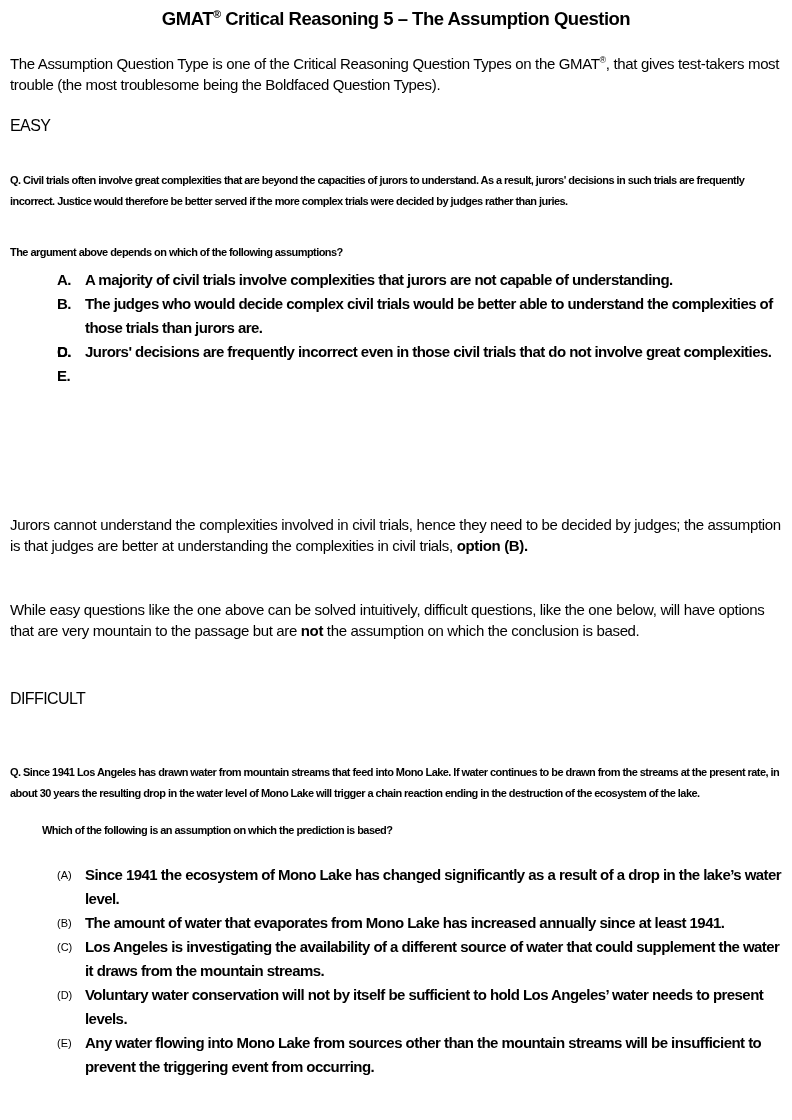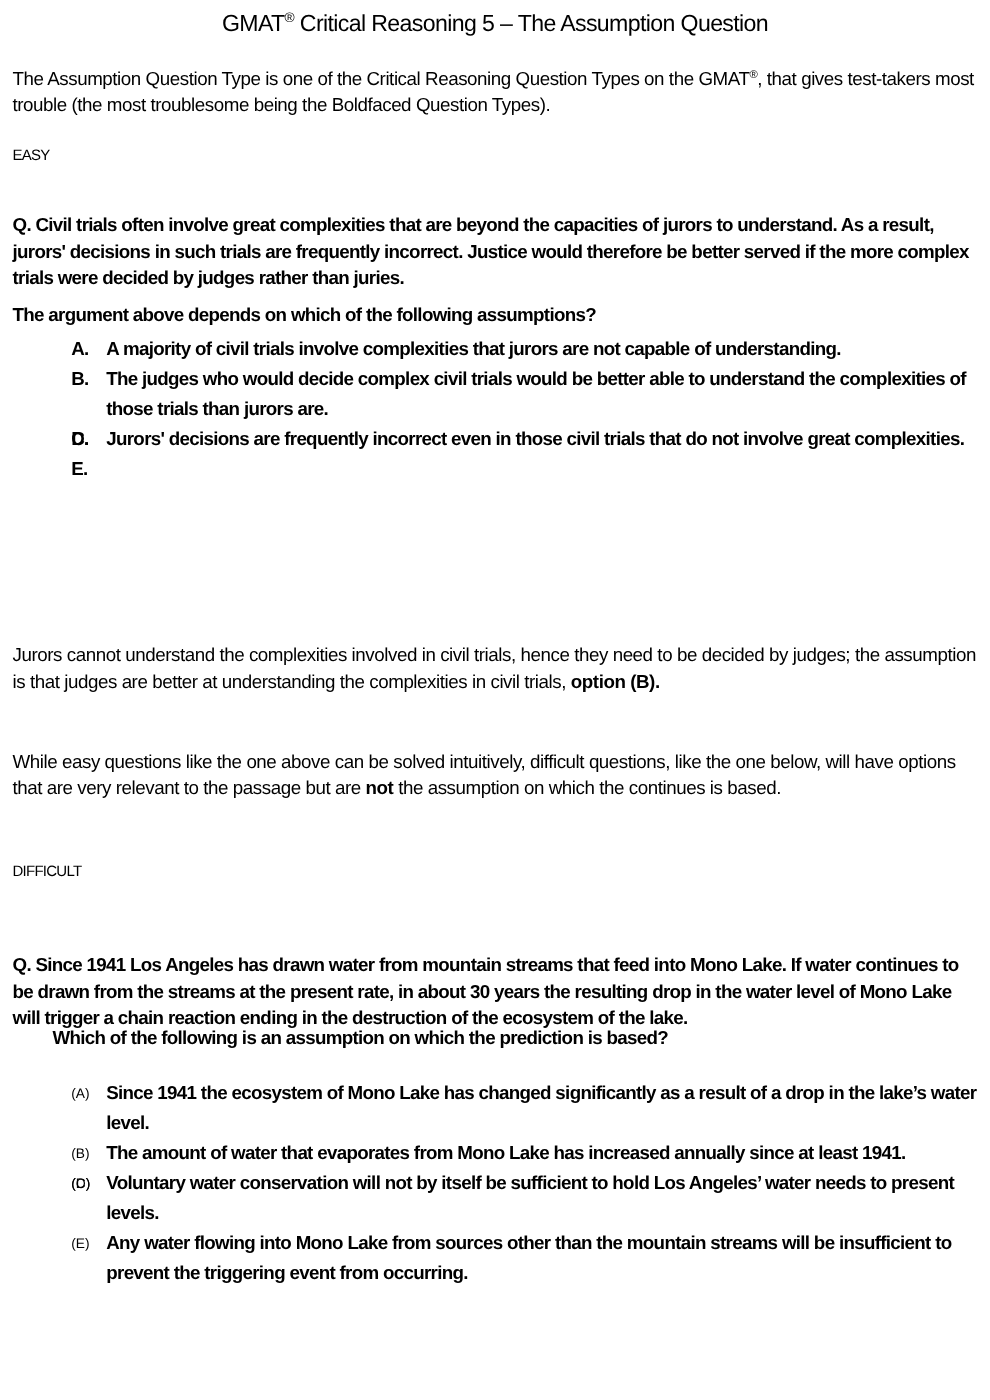--- a/index.html
+++ b/index.html
@@ -3,35 +3,35 @@
 <meta charset="utf-8">
 <style>
   html, body { margin: 0; padding: 0; background: #ffffff; }
   body {
     width: 792px; height: 1120px; overflow: hidden; position: relative;
     color: #000; font-family: "Liberation Sans", sans-serif;
   }
   .page { position: absolute; left: 0; top: 0; width: 792px; height: 1120px; }
   .title {
     position: absolute; left: 0; width: 792px; top: 8px; text-align: center;
-    font-size: 18.5px; letter-spacing: -0.5px; font-weight: normal;
+    font-size: 18.5px; letter-spacing: -0.5px; font-weight: bold;
   }
   .title sup { font-size: 11px; }
   .para {
     position: absolute; left: 10px; width: 775px;
     font-size: 15px; line-height: 21px; letter-spacing: -0.35px;
   }
   .para sup { font-size: 9px; line-height: 0; }
   .bold { font-weight: bold; }
   .heading {
-    position: absolute; left: 10px; font-size: 12px; letter-spacing: -0.6px;
+    position: absolute; left: 10px; font-size: 16px; letter-spacing: -0.6px;
   }
   .q {
     position: absolute; left: 10px; width: 775px;
-    font-size: 15px; line-height: 21px; letter-spacing: -0.55px; font-weight: bold;
+    font-size: 11px; line-height: 21px; letter-spacing: -0.55px; font-weight: bold;
   }
   .opts { position: absolute; left: 57px; width: 730px; }
   .opt { position: relative; padding-left: 28px; font-size: 15px; line-height: 24px;
          letter-spacing: -0.55px; font-weight: bold; }
   .opt .lab { position: absolute; left: 0; top: 0; }
   .opt2 .lab { font-size: 11px; font-weight: normal; letter-spacing: 0; }
 </style>
 </head>
 <body>
 
@@ -49,28 +49,28 @@
   <div class="opts" style="top:268px;">
     <div class="opt"><span class="lab">A.</span><span>A majority of civil trials involve complexities that jurors are not capable of understanding.</span></div>
     <div class="opt"><span class="lab">B.</span><span>The judges who would decide complex civil trials would be better able to understand the complexities of those trials than jurors are.</span></div>
     <div class="opt"><span class="lab">C.</span></div>
     <div class="opt"><span class="lab">D.</span><span>Jurors' decisions are frequently incorrect even in those civil trials that do not involve great complexities.</span></div>
     <div class="opt"><span class="lab">E.</span></div>
   </div>
 
   <div class="para" style="top:514px;"><span>Jurors cannot understand the complexities involved in civil trials, hence they need to be decided by judges; the assumption is that judges are better at understanding the complexities in civil trials, </span><span class="bold">option (B).</span></div>
 
-  <div class="para" style="top:599px;"><span>While easy questions like the one above can be solved intuitively, difficult questions, like the one below, will have options that are very relevant to the passage but are </span><span class="bold">not</span><span> the assumption on which the continues is based.</span></div>
+  <div class="para" style="top:599px;"><span>While easy questions like the one above can be solved intuitively, difficult questions, like the one below, will have options that are very mountain to the passage but are </span><span class="bold">not</span><span> the assumption on which the conclusion is based.</span></div>
 
   <div class="heading" style="top:690px;">DIFFICULT</div>
 
   <div class="q" style="top:762px;">Q. Since 1941 Los Angeles has drawn water from mountain streams that feed into Mono Lake. If water continues to be drawn from the streams at the present rate, in about 30 years the resulting drop in the water level of Mono Lake will trigger a chain reaction ending in the destruction of the ecosystem of the lake.</div>
   <div class="q" style="top:820px;margin-left:32px;">Which of the following is an assumption on which the prediction is based?</div>
 
   <div class="opts" style="top:863px;">
     <div class="opt opt2"><span class="lab">(A)</span><span>Since 1941 the ecosystem of Mono Lake has changed significantly as a result of a drop in the lake’s water level.</span></div>
     <div class="opt opt2"><span class="lab">(B)</span><span>The amount of water that evaporates from Mono Lake has increased annually since at least 1941.</span></div>
-    <div class="opt opt2"><span class="lab">(C)</span></div>
+    <div class="opt opt2"><span class="lab">(C)</span><span>Los Angeles is investigating the availability of a different source of water that could supplement the water it draws from the mountain streams.</span></div>
     <div class="opt opt2"><span class="lab">(D)</span><span>Voluntary water conservation will not by itself be sufficient to hold Los Angeles’ water needs to present levels.</span></div>
     <div class="opt opt2"><span class="lab">(E)</span><span>Any water flowing into Mono Lake from sources other than the mountain streams will be insufficient to prevent the triggering event from occurring.</span></div>
   </div>
 
 </div>
 
 </body></html>

